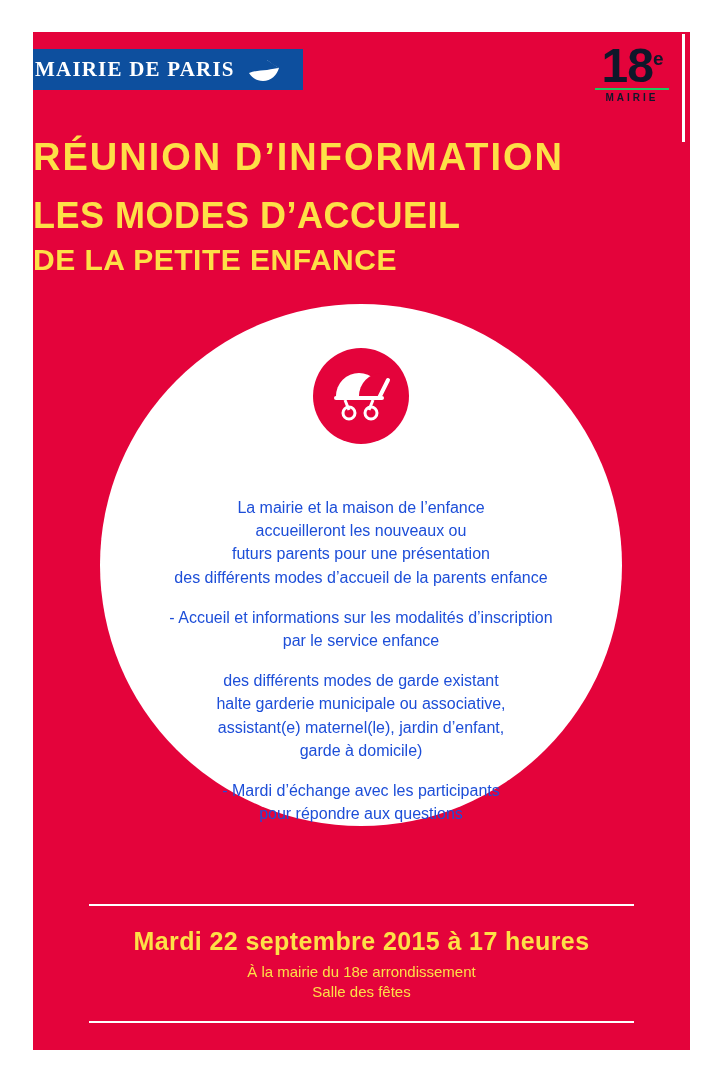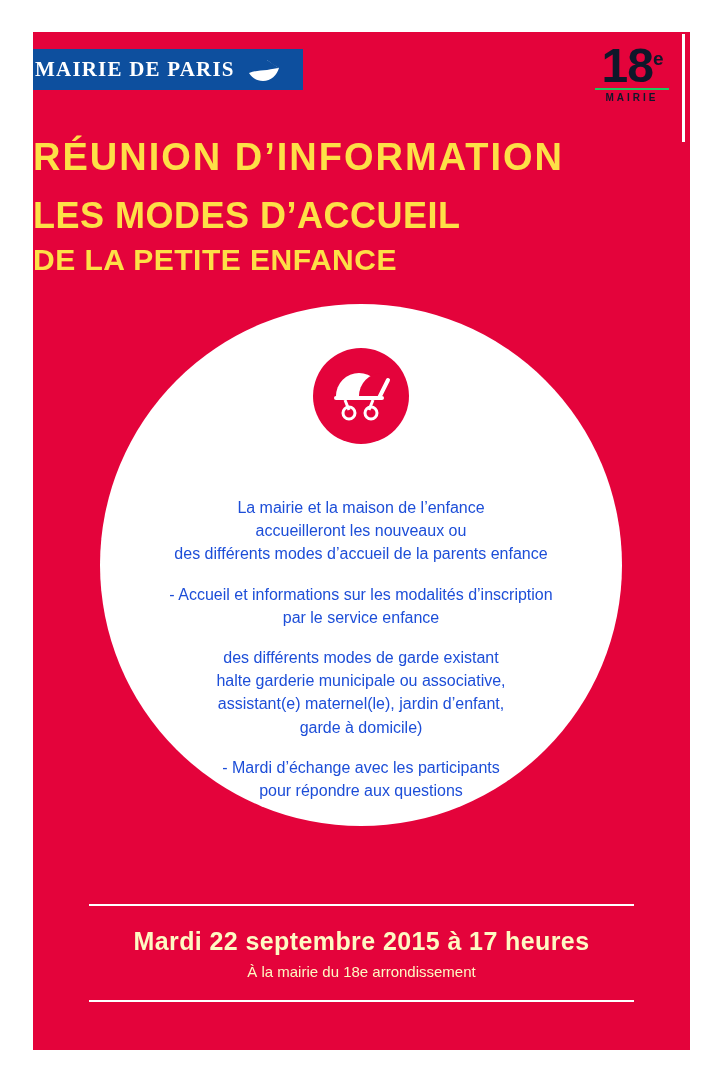--- a/index.html
+++ b/index.html
@@ -171,21 +171,21 @@
   .para:last-child { margin-bottom: 0; }
   .para div { white-space: nowrap; }
 
   
   .footer {
     position: absolute;
     left: 0;
     right: 0;
     top: 872px;
     text-align: center;
-    color: #fef9c3;
+    color: #fde047;
   }
   .rule {
     width: 545px;
     height: 2px;
     background: #ffffff;
     margin: 0 auto;
   }
   .footer-date {
     font-size: 25px;
     font-weight: bold;
@@ -243,20 +243,21 @@
           <circle cx="18" cy="43" r="6" fill="none" stroke="#ffffff" stroke-width="3"></circle>
           <circle cx="40" cy="43" r="6" fill="none" stroke="#ffffff" stroke-width="3"></circle>
         </svg>
       </span>
     </div>
 
     <div class="body-text">
       <div class="para">
         <div>La mairie et la maison de l’enfance</div>
         <div>accueilleront les nouveaux ou</div>
+        <div>futurs parents pour une présentation</div>
         <div>des différents modes d’accueil de la parents enfance</div>
       </div>
       <div class="para">
         <div>- Accueil et informations sur les modalités d’inscription</div>
         <div>par le service enfance</div>
       </div>
       <div class="para">
         <div>des différents modes de garde existant</div>
         <div>halte garderie municipale ou associative,</div>
         <div>assistant(e) maternel(le), jardin d’enfant,</div>
@@ -266,16 +267,17 @@
         <div>- Mardi d’échange avec les participants</div>
         <div>pour répondre aux questions</div>
       </div>
     </div>
   </div>
 
   <div class="footer">
     <div class="rule"></div>
     <div class="footer-date">Mardi 22 septembre 2015 à 17 heures</div>
     <div class="footer-line">À la mairie du 18e arrondissement</div>
+    <div class="footer-line">Salle des fêtes</div>
     <div class="rule rule-bottom"></div>
   </div>
 
 </div>
 
 </body></html>

